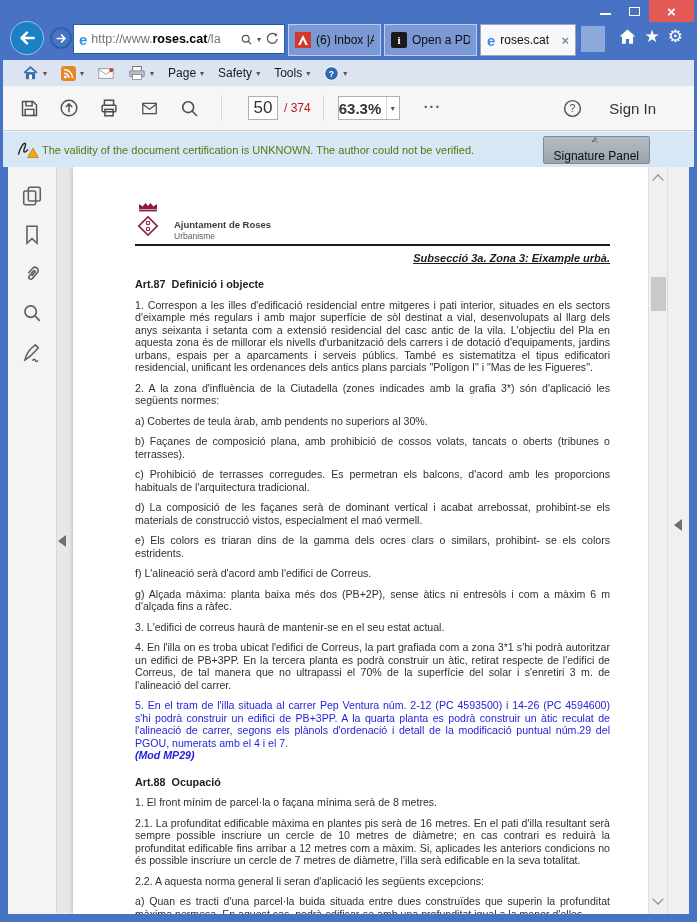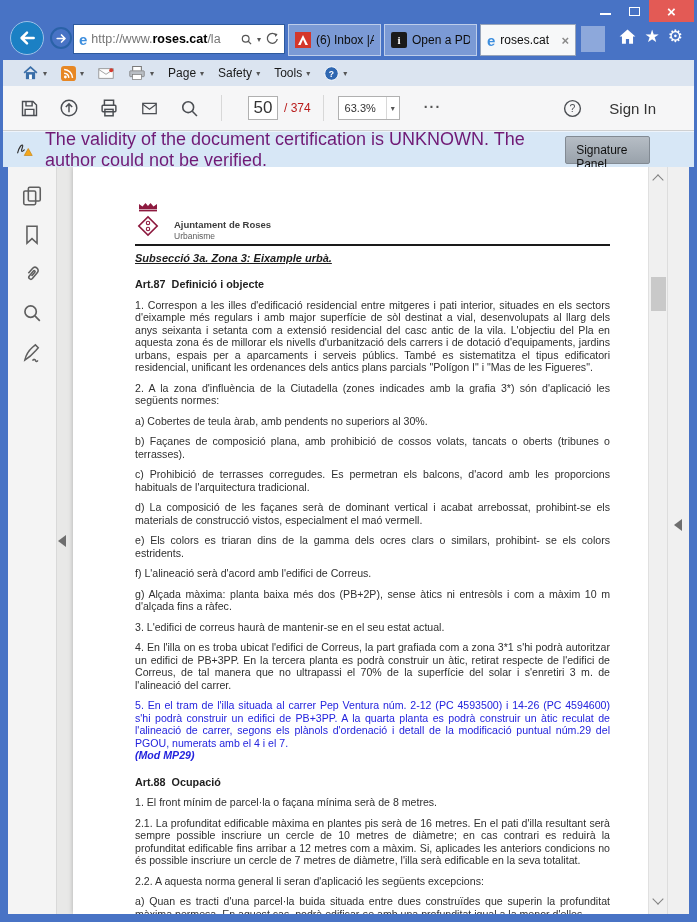--- a/index.html
+++ b/index.html
@@ -38,49 +38,49 @@
   
   .commandbar { position:absolute; top:60px; left:3px; right:3px; height:26px; background:#dbe4f0; display:flex; align-items:center; padding-left:12px; font-size:12px; color:#1a1a1a; }
   .cb-item { display:flex; align-items:center; gap:4px; padding:0 7px; height:100%; }
   
   .pdfbar { position:absolute; top:86px; left:3px; right:3px; height:45px; background:#f6f6f7; border-bottom:1px solid #cfd0d1; display:flex; align-items:center; padding-left:6px; color:#4b4e53; }
   .tool-btn { width:40px; height:34px; display:flex; align-items:center; justify-content:center; }
   .vdiv { width:1px; height:26px; background:#d8d8d8; margin:0 12px; }
   .pagebox { width:30px; height:24px; border:1px solid #b0b0b0; background:#fff; text-align:center; font-size:17px; color:#333; margin-left:14px; font-family:"Liberation Sans",sans-serif; }
   .pagecount { font-size:12px; color:#b91c1c; margin-left:6px; }
   .zoombox { width:62px; height:24px; border:1px solid #b0b0b0; background:#fff; display:flex; align-items:center; margin-left:2px; }
-  .zoomval { flex:1; text-align:center; font-size:11px; color:#333; padding-right:4px; }
+  .zoomval { flex:1; text-align:left; font-size:15px; color:#333; padding-right:4px;font-weight:bold; }
   .zoomdiv { width:1px; height:100%; background:#d8d8d8; }
   .more-dots { margin-left:24px; font-size:14px; font-weight:bold; color:#555; letter-spacing:2px; line-height:0.4; padding-bottom:8px; }
   .pdf-right { margin-left:auto; display:flex; align-items:center; gap:26px; padding-right:38px; }
   .signin { font-size:15px; color:#333; }
   
   .warnbar { position:absolute; top:131px; left:3px; right:3px; height:36px; background:#d7e7f6; border-top:1px solid #eef4fb; display:flex; align-items:center; padding-left:12px; }
-  .warn-msg { font-size:18px; color:#701a75; margin-left:10px; }
+  .warn-msg { font-size:11px; color:#4d7c0f; }
   .sig-btn { margin-left:auto; margin-right:44px; height:28px; padding:0 10px; background:linear-gradient(#b6bdc5,#99a2ab); border:1px solid #828a93; border-radius:2px; display:flex; align-items:center; gap:6px; font-size:12px; color:#101010;flex-direction:column; }
   
   .main { position:absolute; top:167px; left:8px; right:8px; bottom:8px; background:#e8e8e7; display:flex; overflow:hidden; }
   .sidebar { width:49px; background:#f4f4f4; border-right:1px solid #d9d9d9; display:flex; flex-direction:column; align-items:center; padding-top:16px; gap:13px; }
   .sb-btn { width:26px; height:26px; display:flex; align-items:center; justify-content:center; color:#5f5f5f; }
   .canvas { flex:1; position:relative; }
   .page { position:absolute; left:16px; top:0; bottom:0; width:575px; background:#fff; box-shadow:0 0 5px rgba(0,0,0,0.25); padding:34px 38px 0 62px; overflow:hidden; }
   .nav-toggle { position:absolute; left:1px; top:368px; width:0; height:0; border-top:6px solid transparent; border-bottom:6px solid transparent; border-right:8px solid #6e6e6e; }
   .vscroll { position:absolute; right:22px; top:0; bottom:0; width:19px; background:#f0f0f0; border-left:1px solid #e0e0e0; }
   .chev { width:8px; height:8px; border-right:1.7px solid #808080; border-bottom:1.7px solid #808080; margin:0 auto; }
   .chev-up { transform:rotate(225deg); margin-top:9px; }
   .chev-down { transform:rotate(45deg); position:absolute; bottom:11px; left:5px; }
   .thumb { position:absolute; top:110px; left:2px; width:15px; height:34px; background:#c9c9c9; }
   .rightstrip { position:absolute; right:0; top:0; bottom:0; width:22px; background:#f0f0f0; border-left:1px solid #dddddd; }
   .rs-toggle { position:absolute; left:6px; top:352px; width:0; height:0; border-top:6px solid transparent; border-bottom:6px solid transparent; border-right:8px solid #6e6e6e; }
   
   .doc-header { display:flex; align-items:flex-end; gap:13px; }
   .org-name { font-size:9.5px; font-weight:bold; color:#3c3c3c; margin-top:12px; }
   .org-dept { font-size:8.5px; color:#5a5a5a; margin-top:1px; }
   .doc-rule { border-bottom:2px solid #1a1a1a; margin-top:3px; }
-  .doc-section { margin-top:6px; font-weight:bold; font-style:italic; text-decoration:underline; font-size:11px; color:#1c1c1c; }
+  .doc-section { margin-top:6px; font-weight:bold; font-style:italic; text-decoration:underline; font-size:11px; color:#1c1c1c;text-align:right; }
   .blk { margin-top:8px; font-size:10.6px; line-height:12.5px; text-align:justify; color:#303030; }
   .blk-heading { font-weight:bold; font-size:10.8px; color:#1f1f1f; text-align:left; margin-top:14px; white-space:pre-wrap; }
   .blk-blue { color:#2424dd; }
   .blk-blue-bold { margin-top:0; color:#2424dd; font-weight:bold; font-style:italic; text-align:left; }
   svg { display:block; }
 </style>
 </head>
 <body>
 
 <div class="caption">
@@ -328,21 +328,21 @@
       <div id="doc-blocks">
           <div class="blk blk-heading">Art.87  Definició i objecte</div>
           <div class="blk blk-body">1. Correspon a les illes d'edificació residencial entre mitgeres i pati interior, situades en els sectors d'eixample més regulars i amb major superfície de sòl destinat a vial, desenvolupats al llarg dels anys seixanta i setanta com a extensió residencial del casc antic de la vila. L'objectiu del Pla en aquesta zona és de millorar els nivells d'urbanització dels carrers i de dotació d'equipaments, jardins urbans, espais per a aparcaments i serveis públics. També es sistematitza el tipus edificatori residencial, unificant les ordenances dels antics plans parcials "Polígon I" i "Mas de les Figueres".</div>
           <div class="blk blk-body">2. A la zona d'influència de la Ciutadella (zones indicades amb la grafia 3*) són d'aplicació les següents normes:</div>
           <div class="blk blk-body">a) Cobertes de teula àrab, amb pendents no superiors al 30%.</div>
           <div class="blk blk-body">b) Façanes de composició plana, amb prohibició de cossos volats, tancats o oberts (tribunes o terrasses).</div>
           <div class="blk blk-body">c) Prohibició de terrasses corregudes. Es permetran els balcons, d'acord amb les proporcions habituals de l'arquitectura tradicional.</div>
           <div class="blk blk-body">d) La composició de les façanes serà de dominant vertical i acabat arrebossat, prohibint-se els materials de construcció vistos, especialment el maó vermell.</div>
           <div class="blk blk-body">e) Els colors es triaran dins de la gamma dels ocres clars o similars, prohibint- se els colors estridents.</div>
           <div class="blk blk-body">f) L'alineació serà d'acord amb l'edifici de Correus.</div>
-          <div class="blk blk-body">g) Alçada màxima: planta baixa més dos (PB+2P), sense àtics ni entresòls i com a màxim 10 m d'alçada fins a ràfec.</div>
+          <div class="blk blk-body">g) Alçada màxima: planta baixa més dos (PB+2P), sense àtics ni entresòls i com a màxim 6 m d'alçada fins a ràfec.</div>
           <div class="blk blk-body">3. L'edifici de correus haurà de mantenir-se en el seu estat actual.</div>
           <div class="blk blk-body">4. En l'illa on es troba ubicat l'edifici de Correus, la part grafiada com a zona 3*1 s'hi podrà autoritzar un edifici de PB+3PP. En la tercera planta es podrà construir un àtic, retirat respecte de l'edifici de Correus, de tal manera que no ultrapassi el 70% de la superfície del solar i s'enretiri 3 m. de l'alineació del carrer.</div>
           <div class="blk blk-blue">5. En el tram de l'illa situada al carrer Pep Ventura núm. 2-12 (PC 4593500) i 14-26 (PC 4594600) s'hi podrà construir un edifici de PB+3PP. A la quarta planta es podrà construir un àtic reculat de l'alineació de carrer, segons els plànols d'ordenació i detall de la modificació puntual núm.29 del PGOU, numerats amb el 4 i el 7.</div>
           <div class="blk blk-blue-bold">(Mod MP29)</div>
           <div class="blk blk-heading">Art.88  Ocupació</div>
           <div class="blk blk-body">1. El front mínim de parcel·la o façana mínima serà de 8 metres.</div>
           <div class="blk blk-body">2.1. La profunditat edificable màxima en plantes pis serà de 16 metres. En el pati d'illa resultant serà sempre possible inscriure un cercle de 10 metres de diàmetre; en cas contrari es reduirà la profunditat edificable fins arribar a 12 metres com a màxim. Si, aplicades les anteriors condicions no és possible inscriure un cercle de 7 metres de diàmetre, l'illa serà edificable en la seva totalitat.</div>
           <div class="blk blk-body">2.2. A aquesta norma general li seran d'aplicació les següents excepcions:</div>
           <div class="blk blk-body">a) Quan es tracti d'una parcel·la buida situada entre dues construïdes que superin la profunditat màxima permesa. En aquest cas, podrà edificar-se amb una profunditat igual a la menor d'elles.</div>
         </div>

